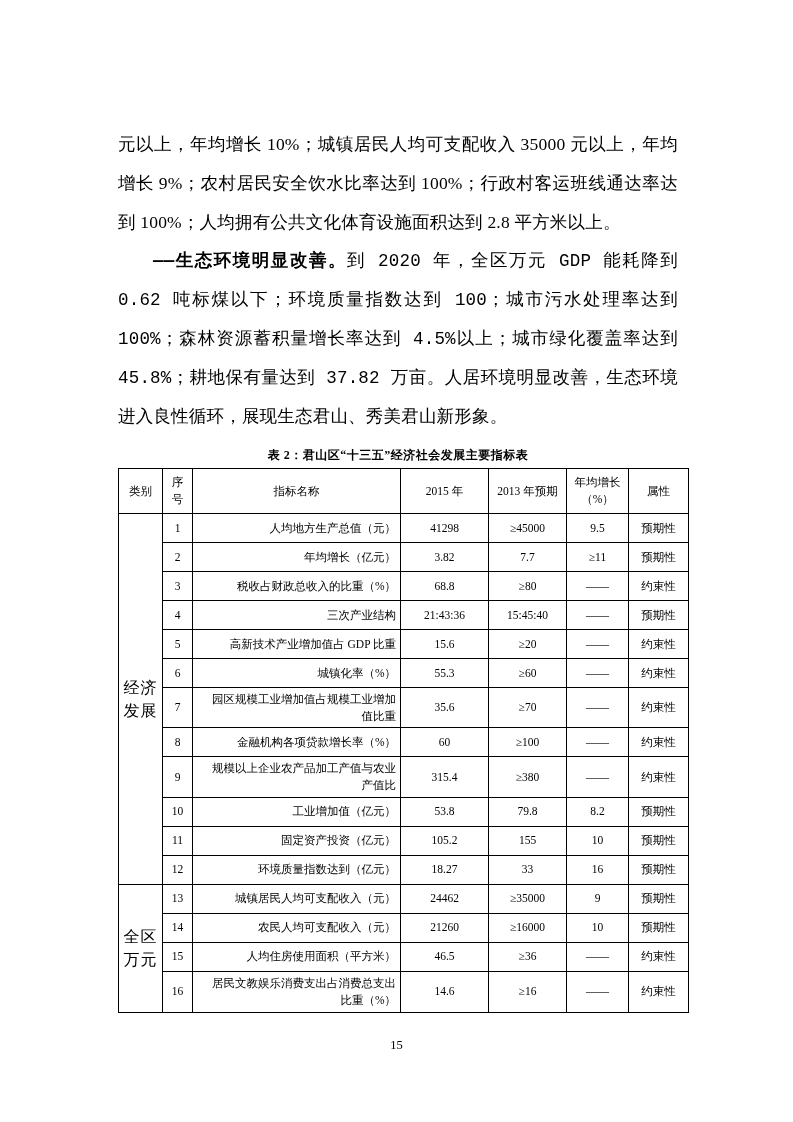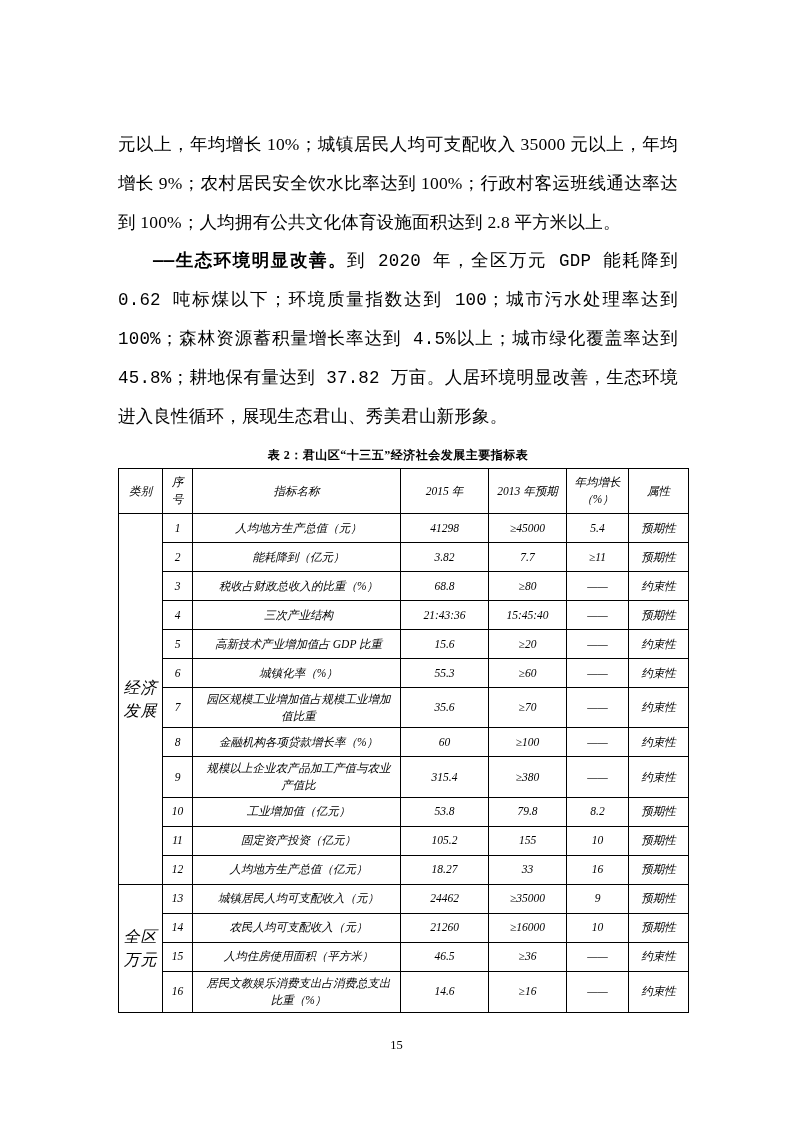--- a/index.html
+++ b/index.html
@@ -49,35 +49,34 @@
     text-align: center;
     font-size: 12px;
     font-weight: bold;
     letter-spacing: 0.5px;
   }
   table.indicators {
     border-collapse: collapse;
     width: 560px;
     table-layout: fixed;
     font-size: 11.5px;
-    font-style: italic;
   }
   table.indicators td, table.indicators th {
     border: 1px solid #000000;
     padding: 3px 4px;
     text-align: center;
     vertical-align: middle;
     line-height: 1.45;
     font-weight: normal;
   }
   table.indicators th {
     height: 38px;
   }
   table.indicators td.name {
-    text-align: center;
+    text-align: right;
     padding-left: 8px;
   }
   table.indicators td.cat {
     font-size: 16px;
     letter-spacing: 1px;
   }
   table.indicators tr.row td {
     height: 22px;
   }
   .col-cat   { width: 44px; }
@@ -131,26 +130,26 @@
           <th>属性</th>
         </tr>
       </thead>
       <tbody>
         <tr class="row">
           <td class="cat" rowspan="12">经济发展</td>
           <td>1</td>
           <td class="name">人均地方生产总值（元）</td>
           <td>41298</td>
           <td>≥45000</td>
-          <td>5.4</td>
+          <td>9.5</td>
           <td>预期性</td>
         </tr>
         <tr class="row">
           <td>2</td>
-          <td class="name">能耗降到（亿元）</td>
+          <td class="name">年均增长（亿元）</td>
           <td>3.82</td>
           <td>7.7</td>
           <td>≥11</td>
           <td>预期性</td>
         </tr>
         <tr class="row">
           <td>3</td>
           <td class="name">税收占财政总收入的比重（%）</td>
           <td>68.8</td>
           <td>≥80</td>
@@ -216,21 +215,21 @@
         <tr class="row">
           <td>11</td>
           <td class="name">固定资产投资（亿元）</td>
           <td>105.2</td>
           <td>155</td>
           <td>10</td>
           <td>预期性</td>
         </tr>
         <tr class="row">
           <td>12</td>
-          <td class="name">人均地方生产总值（亿元）</td>
+          <td class="name">环境质量指数达到（亿元）</td>
           <td>18.27</td>
           <td>33</td>
           <td>16</td>
           <td>预期性</td>
         </tr>
 
         <tr class="row">
           <td class="cat" rowspan="4">全区万元</td>
           <td>13</td>
           <td class="name">城镇居民人均可支配收入（元）</td>

